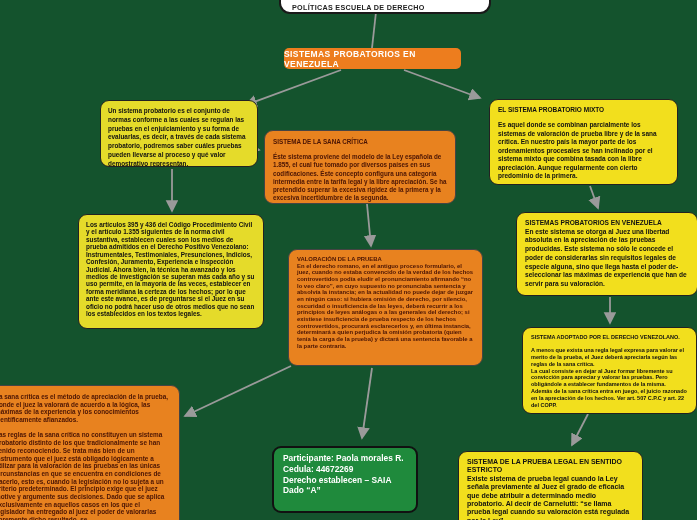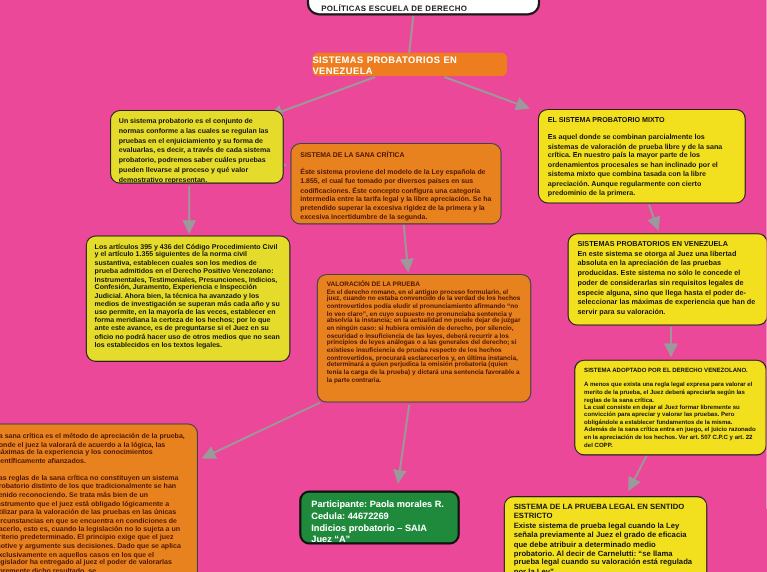--- a/index.html
+++ b/index.html
@@ -1,20 +1,20 @@
 <!DOCTYPE html>
 <html><head>
 <meta charset="utf-8">
 <style>
   html,body{margin:0;padding:0;}
   body{font-family:"Liberation Sans", sans-serif;}
   #canvas{
     position:relative;
     width:697px;height:520px;
-    background:#ec4899;
+    background:#14532d;
     overflow:hidden;
   }
   #connectors{position:absolute;left:0;top:0;z-index:1;}
   .node{
     position:absolute;
     z-index:2;
     box-sizing:border-box;
     border-radius:9px;
     font-weight:bold;
     overflow:hidden;
@@ -97,25 +97,25 @@
     <div class="box-body">A menos que exista una regla legal expresa para valorar el merito de la prueba, el Juez deberá apreciarla según las reglas de la sana crítica.
 La cual consiste en dejar al Juez formar libremente su convicción para apreciar y valorar las pruebas. Pero obligándole a establecer fundamentos de la misma. Además de la sana crítica entra en juego, el juicio razonado en la apreciación de los hechos. Ver art. 507 C.P.C y art. 22 del COPP.</div>
   </div>
 
   <div class="node orange-box" style="left:-14px;top:385px;width:194px;height:160px;padding:7px 8px;font-size:6.4px;line-height:1.2;">
     <div class="box-body">La sana crítica es el método de apreciación de la prueba, donde el juez la valorará de acuerdo a la lógica, las máximas de la experiencia y los conocimientos científicamente afianzados.
 
 Las reglas de la sana crítica no constituyen un sistema probatorio distinto de los que tradicionalmente se han venido reconociendo.                                            Se trata más bien de un instrumento que el juez está obligado lógicamente a utilizar para la valoración de las pruebas en las únicas circunstancias en que se encuentra en condiciones de hacerlo, esto es, cuando la legislación no lo sujeta a un criterio predeterminado. El principio exige que el juez motive y argumente sus decisiones. Dado que se aplica exclusivamente en aquellos casos en los que el legislador ha entregado al juez el poder de valorarlas libremente dicho resultado, se</div>
   </div>
 
-  <div class="node green-box" style="left:272px;top:446px;width:146px;height:49px;padding:5px 9px;font-size:8.4px;line-height:1.28;">
+  <div class="node green-box" style="left:272px;top:446px;width:146px;height:67px;padding:5px 9px;font-size:8.4px;line-height:1.28;">
     <div>Participante: Paola morales R.</div>
     <div>Cedula: 44672269</div>
-    <div>Indicios probatorio – SAIA</div>
-    <div>Juez “A”</div>
+    <div>Derecho establecen – SAIA</div>
+    <div>Dado “A”</div>
   </div>
 
   <div class="node yellow-r" style="left:458px;top:451px;width:185px;height:90px;padding:6px 8px;font-size:7px;line-height:1.2;">
     <div class="box-title">SISTEMA DE LA PRUEBA LEGAL EN SENTIDO ESTRICTO</div>
     <div class="box-body">Existe sistema de prueba legal cuando la Ley señala previamente al Juez el grado de eficacia que debe atribuir a determinado medio probatorio. Al decir de Carnelutti: “se llama prueba legal cuando su valoración está regulada por la Ley”.</div>
   </div>
 
 </div>
 
 </body></html>

